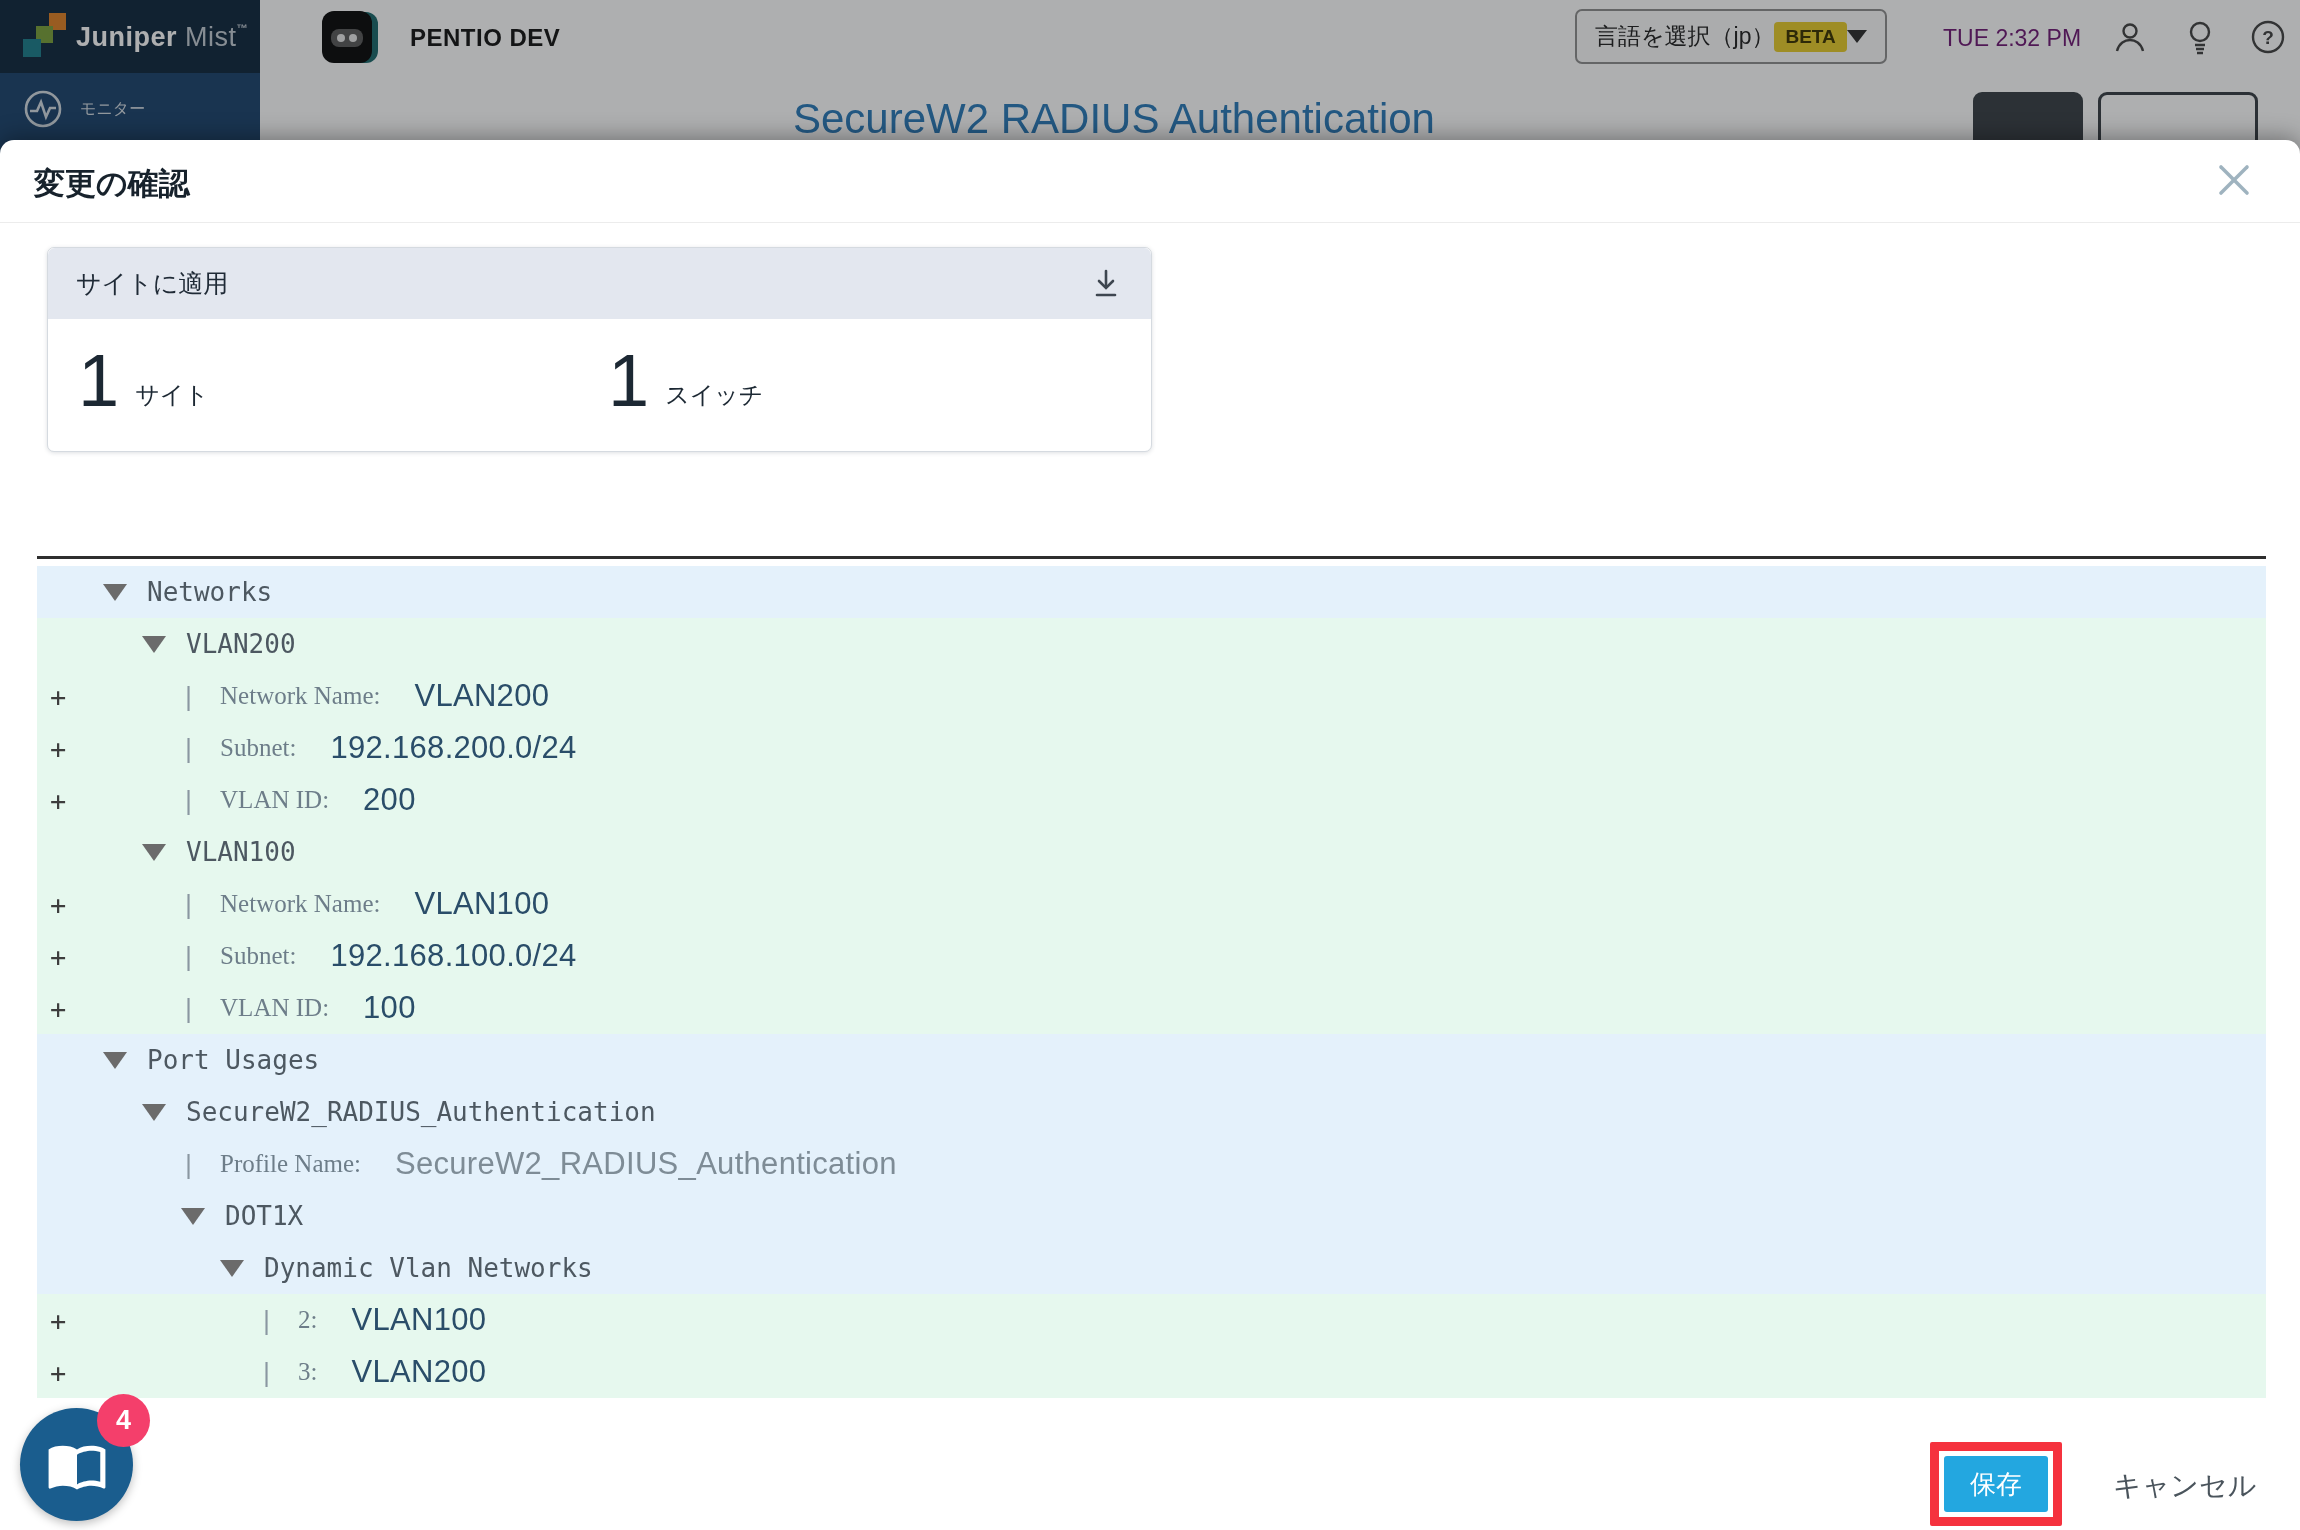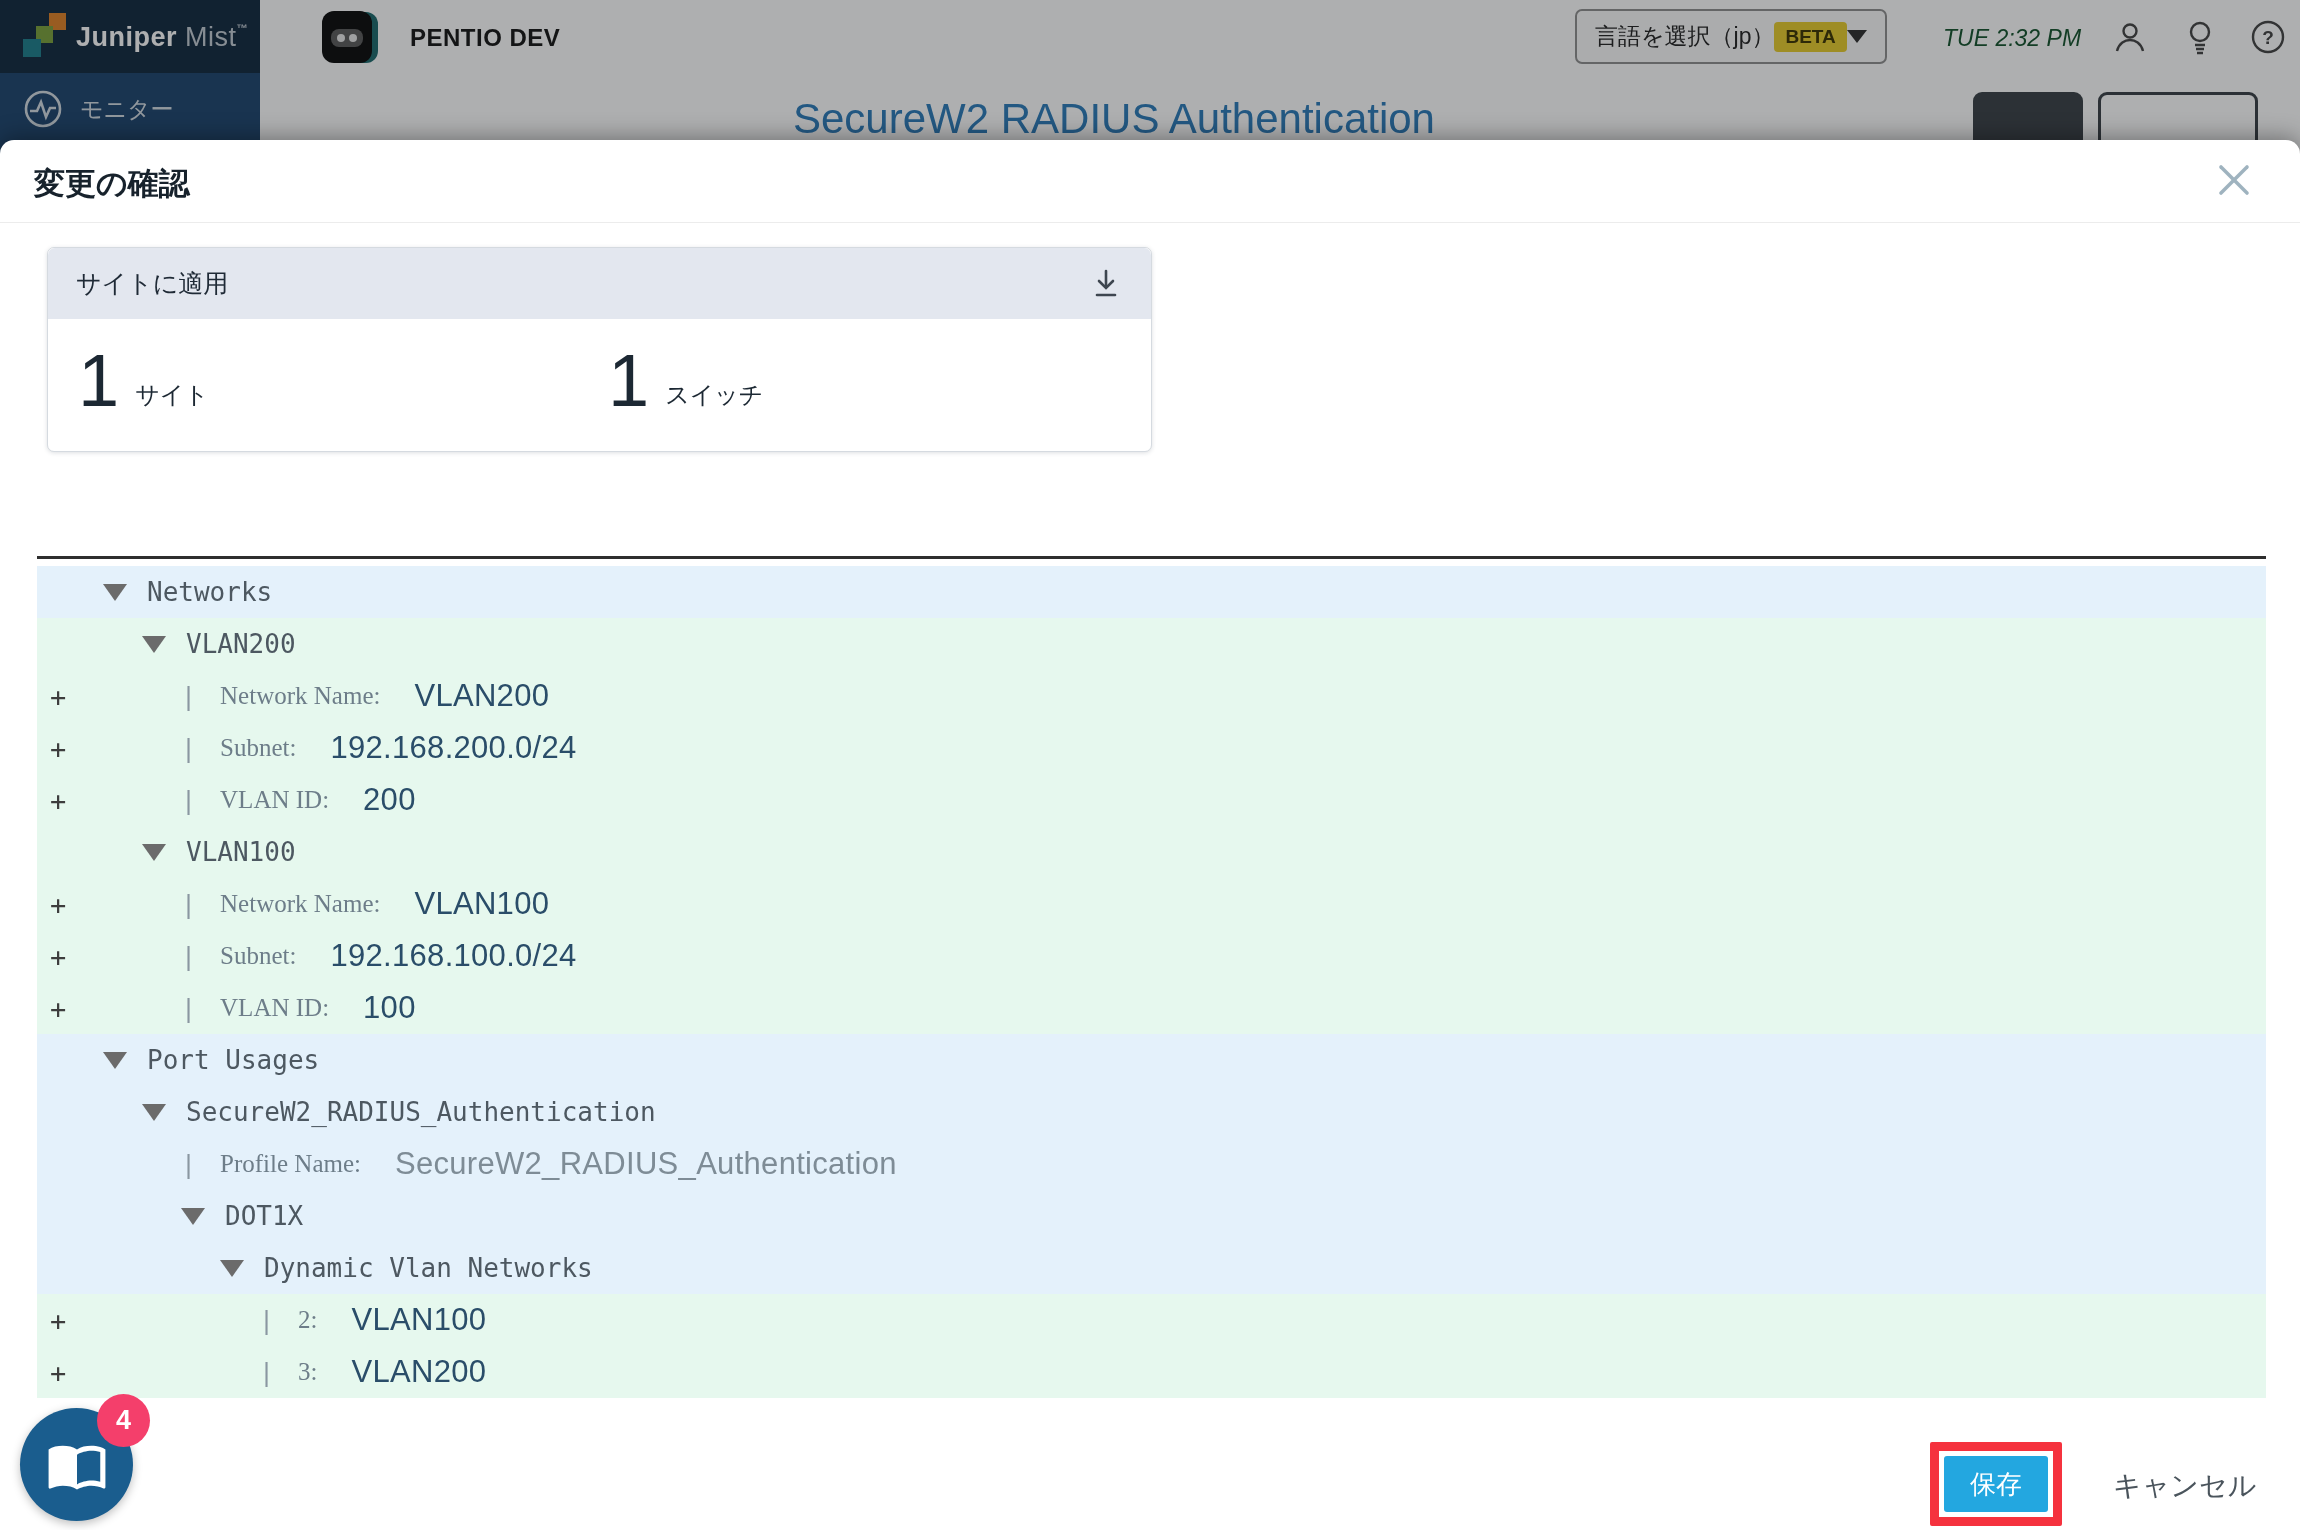--- a/index.html
+++ b/index.html
@@ -24,25 +24,25 @@
   .app-icon .black-front { position:absolute; left:0; top:2px; width:50px; height:52px; background:#0b0b0b; border-radius:12px; }
   .app-icon .eyes { position:absolute; left:9px; top:18px; width:32px; height:18px; background:#5c5c5c; border-radius:8px; }
   .app-icon .eye { position:absolute; top:5px; width:8px; height:8px; border-radius:50%; background:#e8e8e8; }
   .app-icon .eye.l { left:6px; } .app-icon .eye.r { left:18px; }
   .org-name { position:absolute; left:410px; top:24px; font-size:24px; font-weight:bold; color:#161616; letter-spacing:.5px; }
   .lang-box { position:absolute; left:1575px; top:9px; height:55px; border:2px solid #8f8f8f; border-radius:7px;
               display:flex; align-items:center; padding:0 18px; background:#fbfbfb; }
   .lang-label { font-size:23px; color:#242424; }
   .beta-badge { background:#e7cb2d; color:#3c3400; font-size:19px; font-weight:bold; padding:4px 11px; border-radius:4px; }
   .caret-down { width:0; height:0; border-left:10px solid transparent; border-right:10px solid transparent; border-top:13px solid #2e2e2e; }
-  .clock { position:absolute; left:1943px; top:25px; font-size:23px; color:#14532d;font-style:italic; }
+  .clock { position:absolute; left:1943px; top:25px; font-size:23px; color:#701a75; }
   .tb-icon { position:absolute; top:19px; width:36px; height:36px; }
   .icon-person { left:2112px; } .icon-bulb { left:2182px; } .icon-help { left:2250px; }
   .sidebar { position:absolute; top:73px; left:0; width:260px; height:1457px; background:#1e456e; z-index:1; }
-  .sidebar-item { position:absolute; left:22px; top:15px; display:flex; align-items:center; gap:16px; color:#d4dce3; font-size:23px; }
+  .sidebar-item { position:absolute; left:22px; top:15px; display:flex; align-items:center; gap:16px; color:#d4dce3; font-size:16px; }
   .bg-content-title { position:absolute; left:785px; top:95px; font-size:42px; font-weight:500; color:#2d7cba; z-index:1; white-space:nowrap;margin-left:8px; }
   .bg-btn-dark { position:absolute; left:1973px; top:92px; width:110px; height:60px; background:#3a4147; border-radius:9px; z-index:1; }
   .bg-btn-outline { position:absolute; left:2098px; top:92px; width:160px; height:60px; border:3px solid #3a4147; border-radius:9px; z-index:1; }
   .dim-overlay { position:absolute; inset:0; background:rgba(18,20,24,.34); z-index:5; }
 
   
   .modal { position:absolute; top:140px; left:0; width:2300px; height:1402px; background:#ffffff;
            border-radius:14px 14px 0 0; box-shadow:0 -3px 22px rgba(0,0,0,.35); z-index:10; }
   .modal-header { position:relative; height:83px; border-bottom:1px solid #ececec; }
   .modal-title { position:absolute; left:34px; top:23px; font-size:31px; font-weight:bold; color:#17222c; }

